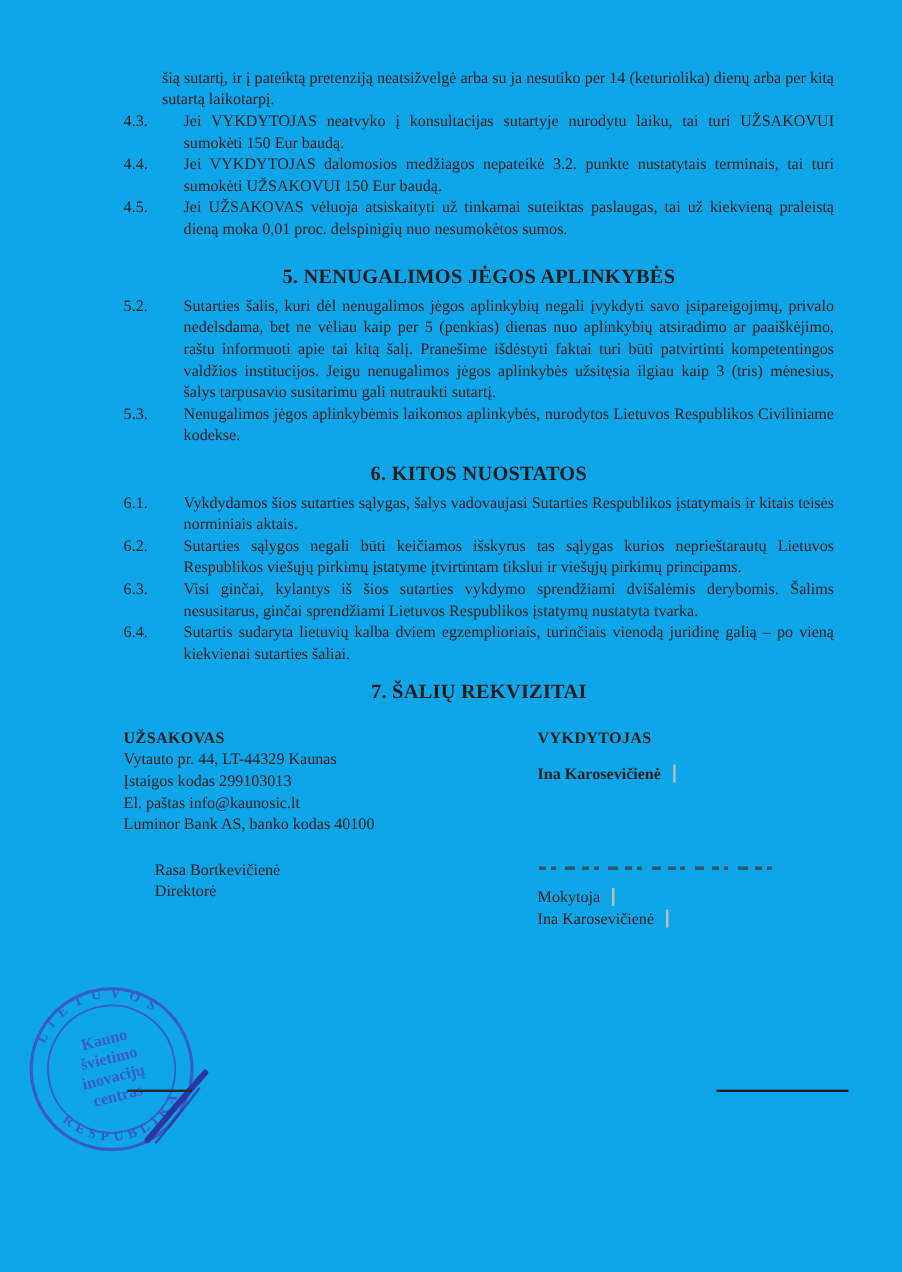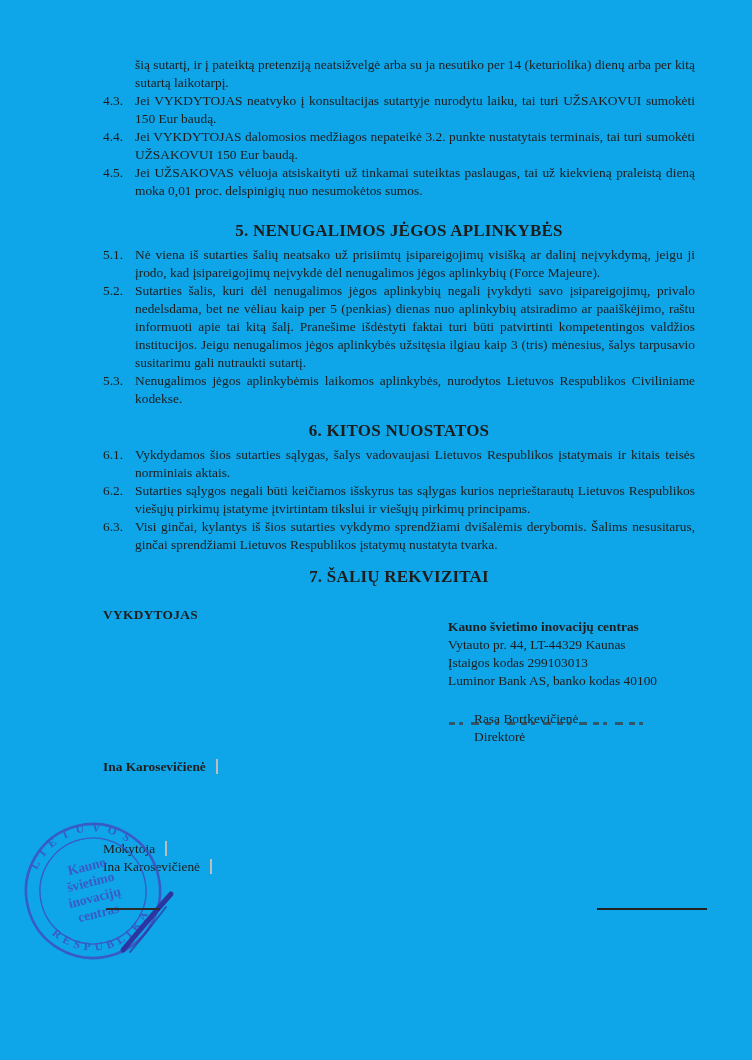--- a/index.html
+++ b/index.html
@@ -4,21 +4,21 @@
 <style>
   html,body { margin:0; padding:0; background:#e8e8e6; }
   .page {
     position:relative; width:752px; height:1060px; margin:0 auto;
     background:#0ea5e9; overflow:hidden;
     font-family:"Liberation Serif", serif;
     font-size:13.4px; line-height:18px; color:#1e1d1b;
   }
   .content { position:absolute; left:103px; top:56px; width:592px; }
   .continuation { margin-left:32px; text-align:justify; }
-  .clause { display:flex; }
+  .clause { display:flex;gap:18px; }
   .clause .num { flex:0 0 32px; }
   .clause .txt { flex:1; text-align:justify; }
   h2.sec {
     font-size:17px; font-weight:bold; text-align:center;
     margin:22px 0 6px 0; line-height:18px; letter-spacing:.2px;
   }
   h2.sec6 { margin-top:14px; }
   h2.sec7 { margin-top:14px; }
   .parties { margin-top:20px; display:grid; grid-template-columns:345px 1fr; }
   .role { font-weight:bold; letter-spacing:.3px; }
@@ -61,70 +61,71 @@
       <span class="txt">Jei VYKDYTOJAS dalomosios medžiagos nepateikė 3.2. punkte nustatytais terminais, tai turi sumokėti UŽSAKOVUI 150 Eur baudą.</span>
     </div>
     <div class="clause">
       <span class="num">4.5.</span>
       <span class="txt">Jei UŽSAKOVAS vėluoja atsiskaityti už tinkamai suteiktas paslaugas, tai už kiekvieną praleistą dieną moka 0,01 proc. delspinigių nuo nesumokėtos sumos.</span>
     </div>
 
     <h2 class="sec">5. NENUGALIMOS JĖGOS APLINKYBĖS</h2>
 
     <div class="clause">
-      <span class="num">5.1.</span>
-      <span class="txt">Nė viena iš sutarties šalių neatsako už prisiimtų įsipareigojimų visišką ar dalinį neįvykdymą, jeigu ji įrodo, kad įsipareigojimų neįvykdė dėl nenugalimos jėgos aplinkybių (Force Majeure).</span>
-    </div>
-    <div class="clause">
       <span class="num">5.2.</span>
       <span class="txt">Sutarties šalis, kuri dėl nenugalimos jėgos aplinkybių negali įvykdyti savo įsipareigojimų, privalo nedelsdama, bet ne vėliau kaip per 5 (penkias) dienas nuo aplinkybių atsiradimo ar paaiškėjimo, raštu informuoti apie tai kitą šalį. Pranešime išdėstyti faktai turi būti patvirtinti kompetentingos valdžios institucijos. Jeigu nenugalimos jėgos aplinkybės užsitęsia ilgiau kaip 3 (tris) mėnesius, šalys tarpusavio susitarimu gali nutraukti sutartį.</span>
     </div>
     <div class="clause">
       <span class="num">5.3.</span>
       <span class="txt">Nenugalimos jėgos aplinkybėmis laikomos aplinkybės, nurodytos Lietuvos Respublikos Civiliniame kodekse.</span>
     </div>
 
     <h2 class="sec sec6">6. KITOS NUOSTATOS</h2>
 
     <div class="clause">
       <span class="num">6.1.</span>
-      <span class="txt">Vykdydamos šios sutarties sąlygas, šalys vadovaujasi Lietuvos Respublikos įstatymais ir kitais teisės norminiais aktais.</span>
+      <span class="txt">Vykdydamos šios sutarties sąlygas, šalys vadovaujasi Sutarties Respublikos įstatymais ir kitais teisės norminiais aktais.</span>
     </div>
     <div class="clause">
       <span class="num">6.2.</span>
       <span class="txt">Sutarties sąlygos negali būti keičiamos išskyrus tas sąlygas kurios neprieštarautų Lietuvos Respublikos viešųjų pirkimų įstatyme įtvirtintam tikslui ir viešųjų pirkimų principams.</span>
     </div>
     <div class="clause">
       <span class="num">6.3.</span>
       <span class="txt">Visi ginčai, kylantys iš šios sutarties vykdymo sprendžiami dvišalėmis derybomis. Šalims nesusitarus, ginčai sprendžiami Lietuvos Respublikos įstatymų nustatyta tvarka.</span>
     </div>
+    <div class="clause">
+      <span class="num">6.4.</span>
+      <span class="txt">Sutartis sudaryta lietuvių kalba dviem egzemplioriais, turinčiais vienodą juridinę galią – po vieną kiekvienai sutarties šaliai.</span>
+    </div>
 
     <h2 class="sec sec7">7. ŠALIŲ REKVIZITAI</h2>
 
     <div class="parties">
+      <div class="role">UŽSAKOVAS</div>
       <div class="role">VYKDYTOJAS</div>
 
       <div>
-        <div class="pname">Kauno švietimo inovacijų centras</div>
         <div class="pdetails">
           <div>Vytauto pr. 44, LT-44329 Kaunas</div>
           <div>Įstaigos kodas 299103013</div>
+          <div>El. paštas info@kaunosic.lt</div>
           <div>Luminor Bank AS, banko kodas 40100</div>
         </div>
         <div class="signblock left">
           <div>Rasa Bortkevičienė</div>
           <div>Direktorė</div>
         </div>
       </div>
 
       <div>
         <div class="pname">
           <span>Ina Karosevičienė</span><span class="vbar"></span>
         </div>
-        <div class="signblock" style="margin-top:64px;">
+        <div class="signblock" style="margin-top:85px;">
           <div>
             <span>Mokytoja</span><span class="vbar"></span>
           </div>
           <div>
             <span>Ina Karosevičienė</span><span class="vbar"></span>
           </div>
         </div>
       </div>
     </div>
   </div>

